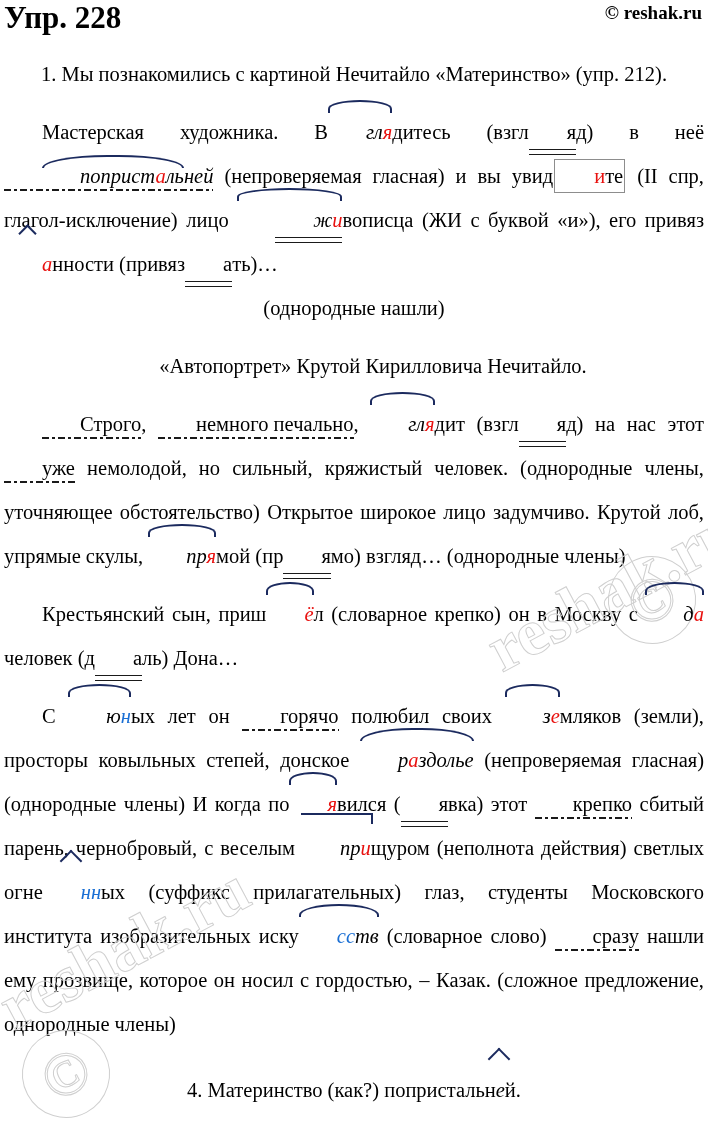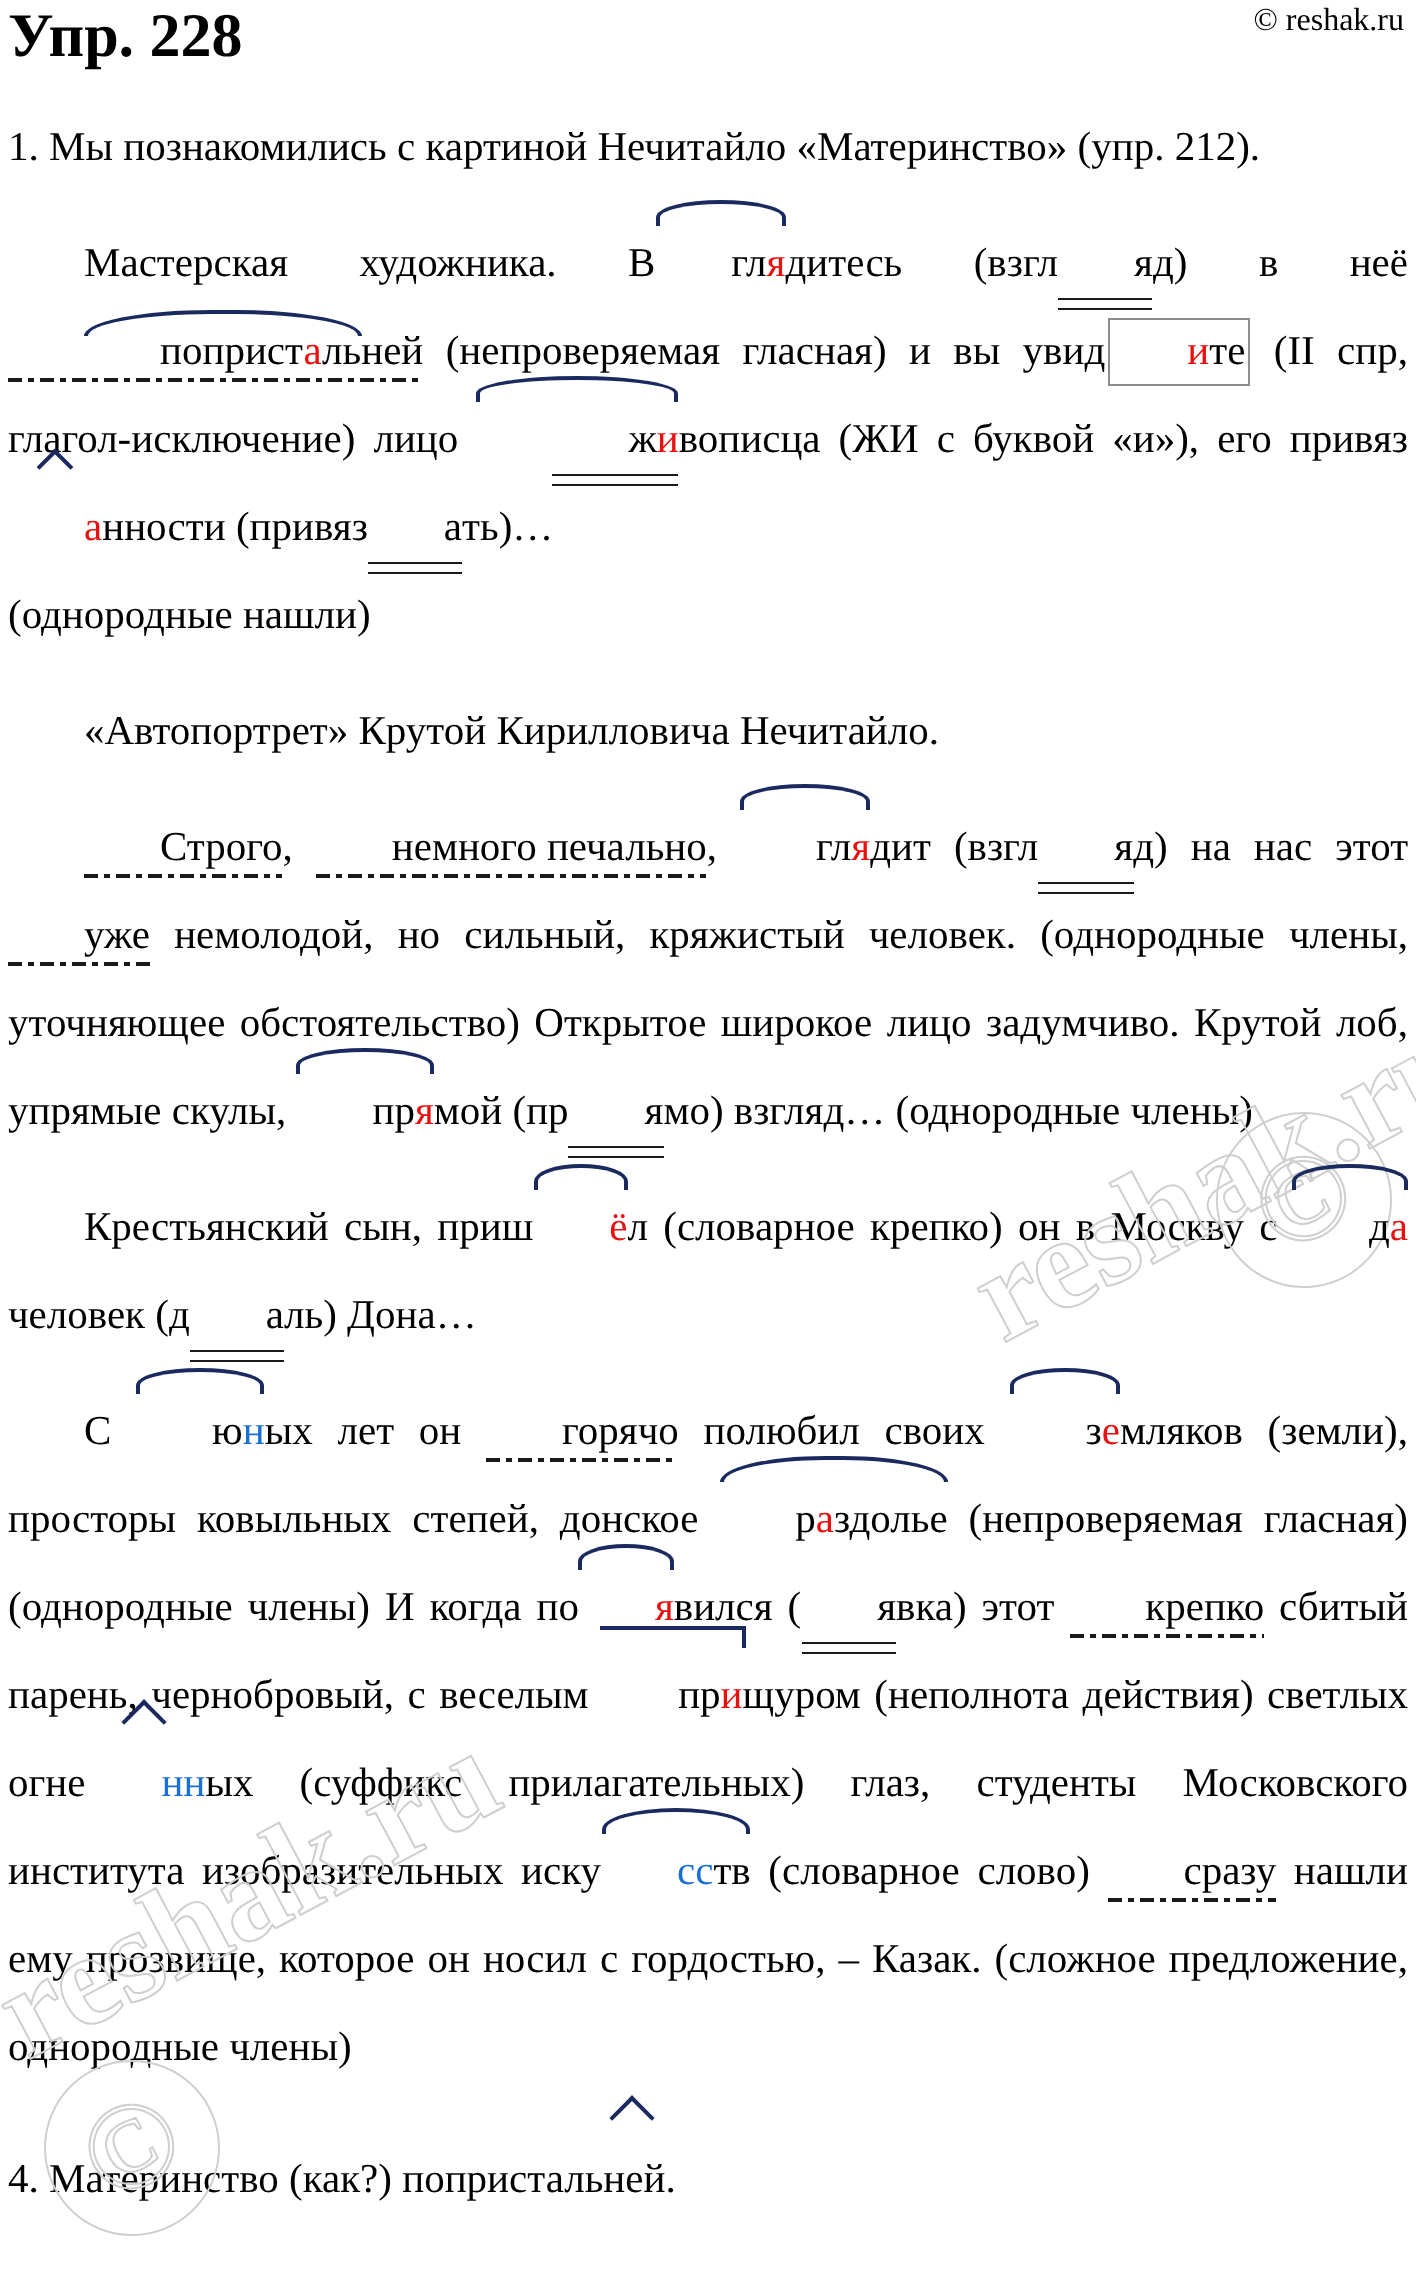--- a/index.html
+++ b/index.html
@@ -17,32 +17,32 @@
 
   
   .header { position:relative; height:30px; }
   .ex-title {
     position:absolute; left:4px; top:0px;
     font-size:31px; font-weight:bold; letter-spacing:0px;
     font-family:"Liberation Serif","DejaVu Serif",serif;
   }
   .copyright {
     position:absolute; right:6px; top:2px;
-    font-size:16px; font-weight:normal;
+    font-size:19px; font-weight:bold;
   }
 
   
   .block { font-size:20.5px; line-height:44px; text-align:justify; padding:0 4px; }
-  .block.nojust { text-align:left; }
+  .block.nojust { text-align:center; }
   .p-indent { text-indent:38px; }
   .gap-s { height:14px; }
   .gap-m { height:22px; }
 
   
-  .mk { position:relative; display:inline-block; white-space:nowrap; }
+  .mk { position:relative; display:inline-block; white-space:nowrap;font-style:italic; }
 
   
   .red { color:#e8110f; }
   
   .blue { color:#1a6fd4; }
 
   
   .root { position:relative; display:inline-block; white-space:nowrap; }
   .root::before{
     content:"";

